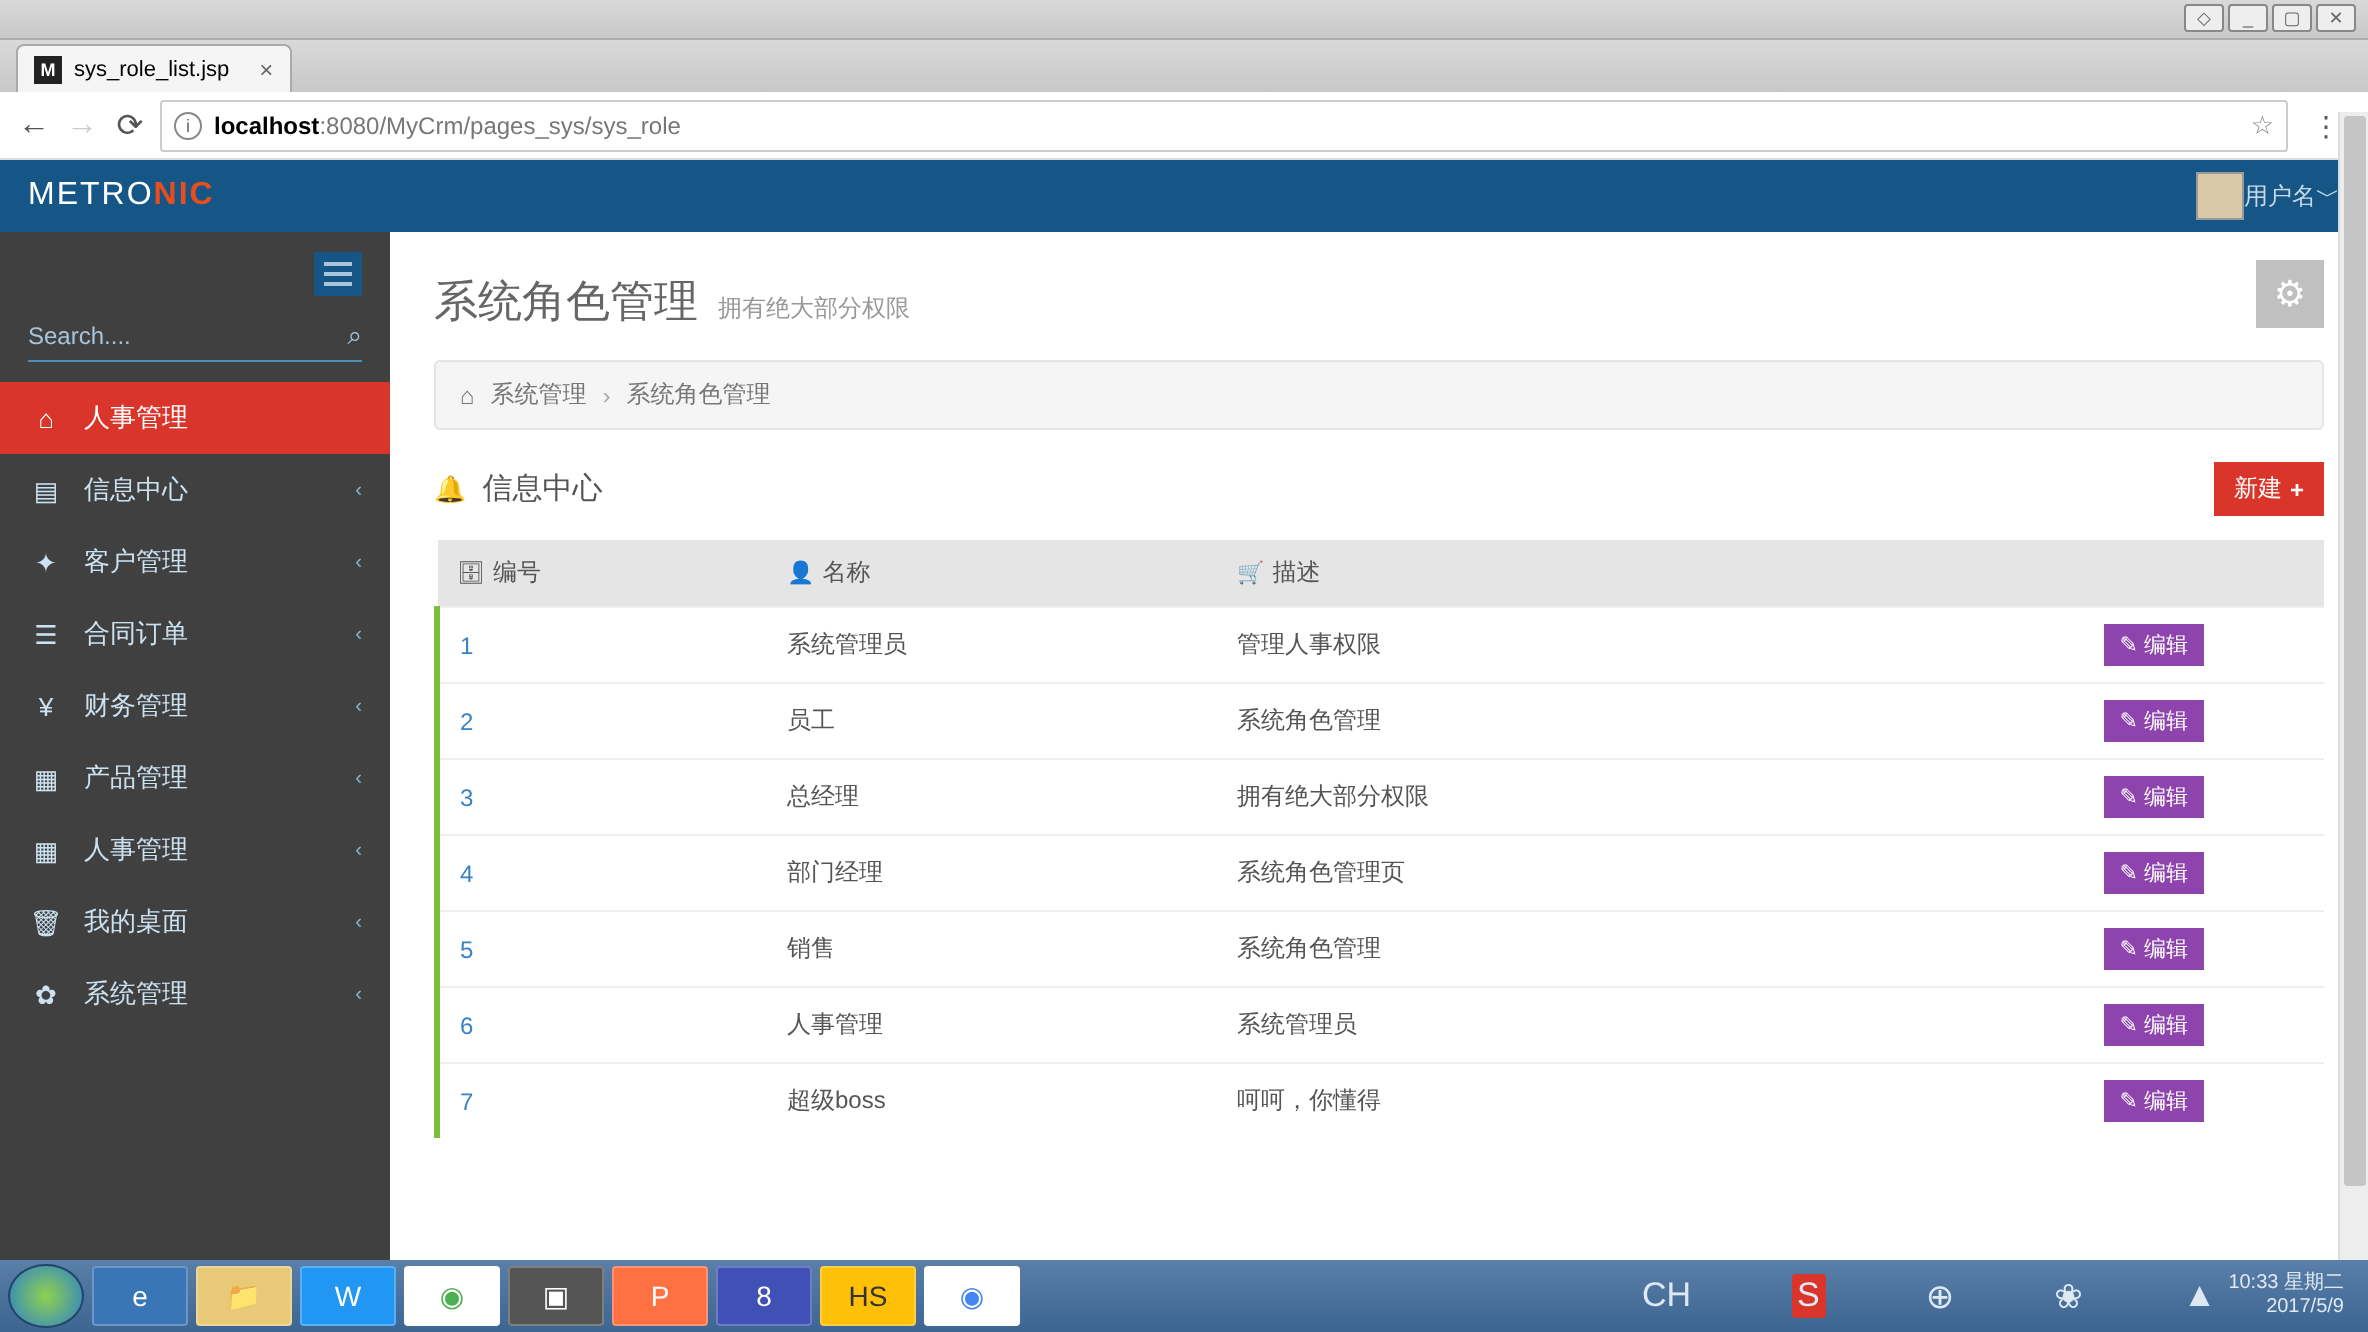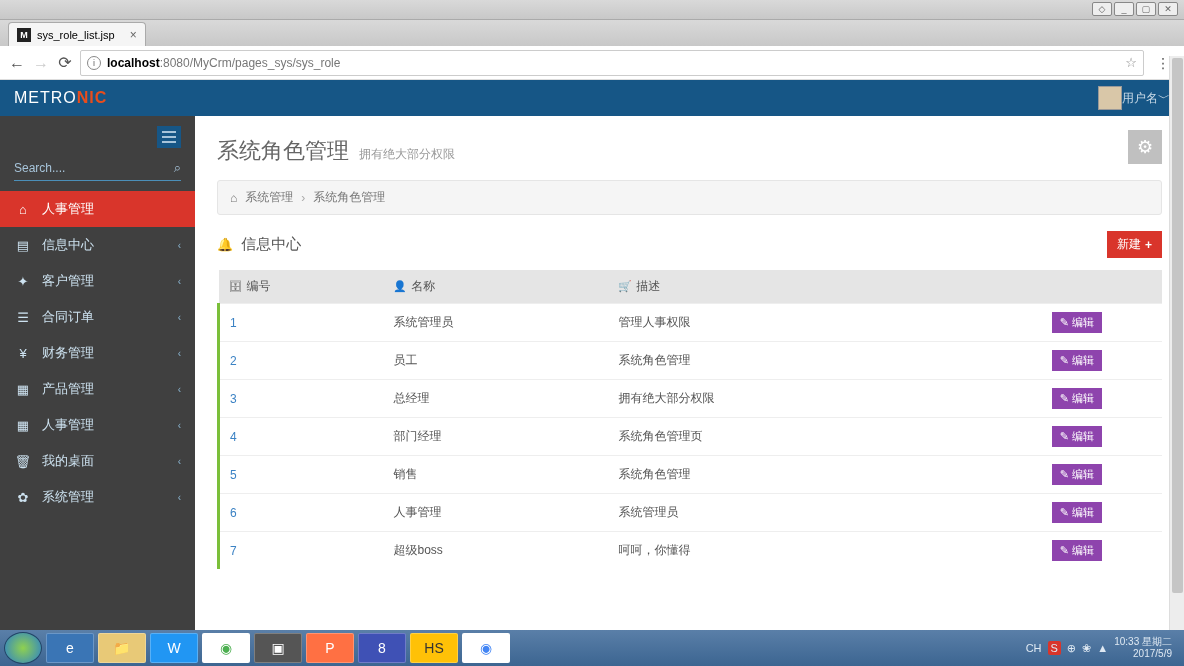--- a/index.html
+++ b/index.html
@@ -71,21 +71,21 @@
 .btn-edit { background:#8e44ad; color:#fff; font-size:11px; padding:3px 8px; display:inline-flex; align-items:center; gap:3px; cursor:pointer; }
 .col-id{width:165px;} .col-name{width:225px;} .col-desc{width:auto;} .col-act{width:200px; text-align:right!important; padding-right:60px!important;}
 
 .scrollbar-v { position:absolute; right:0; top:56px; width:15px; height:574px; background:#ededed; border-left:1px solid #ddd; z-index:5; }
 .scrollbar-v .thumb { position:absolute; left:2px; top:2px; width:11px; height:535px; background:#c5c5c5; border-radius:2px; }
 
 .taskbar { position:absolute; bottom:0; left:0; right:0; height:36px; background:linear-gradient(#5a7fa8,#3c6591); display:flex; align-items:center; padding:0 4px; }
 .taskbar .start { width:38px; height:32px; border-radius:50%; background:radial-gradient(circle,#8fd14f,#2a7fcc); border:1px solid #246; }
 .taskbar .tbtn { width:48px; height:30px; margin-left:4px; border:1px solid rgba(255,255,255,.25); border-radius:2px; display:flex; align-items:center; justify-content:center; font-size:14px; color:#fff; }
 .taskbar .tray { margin-left:auto; display:flex; align-items:center; gap:6px; color:#dfe9f3; font-size:10px; padding-right:8px; }
-.taskbar .tray .ticn { font-size:11px; }
+.taskbar .tray .ticn { font-size:17px;margin-left:44px; }
 .taskbar .clock { text-align:right; line-height:12px; }
 </style>
 </head>
 <body>
 
 <div class="win-frame">
   <div class="titlebar">
     <div class="win-ctrls">
       <span>◇</span>
       <span>_</span>

